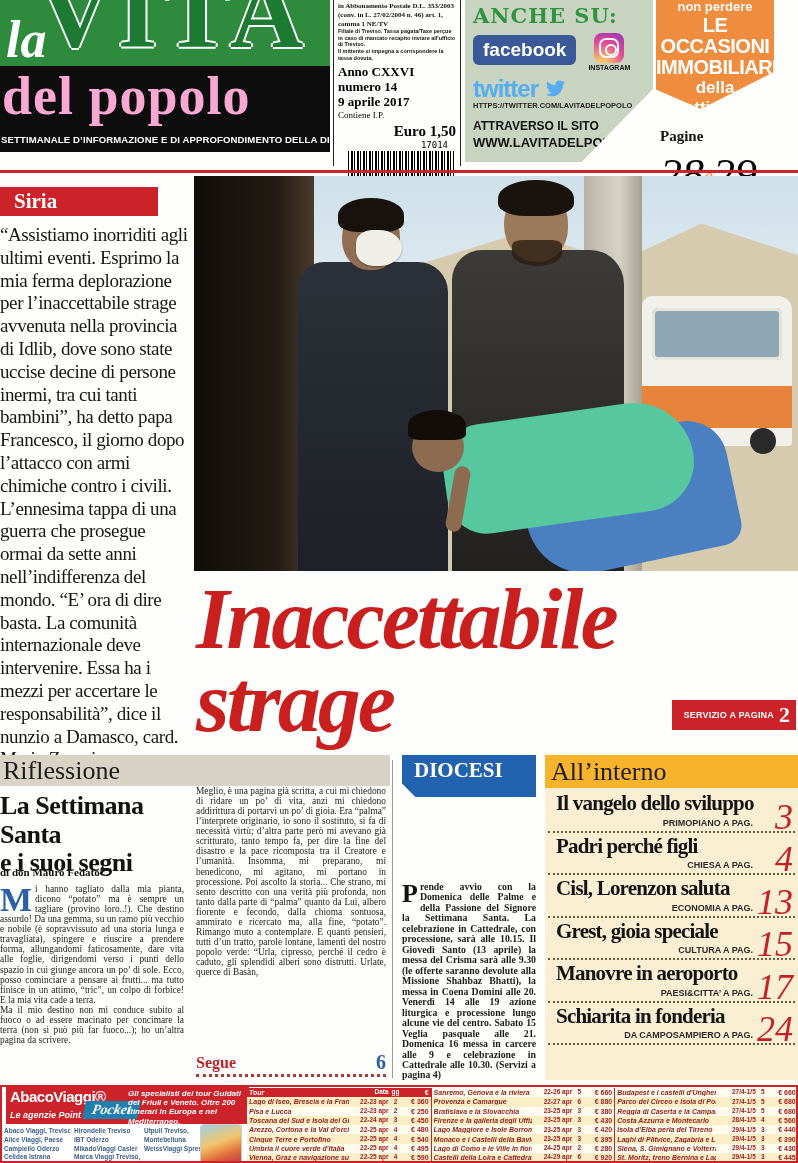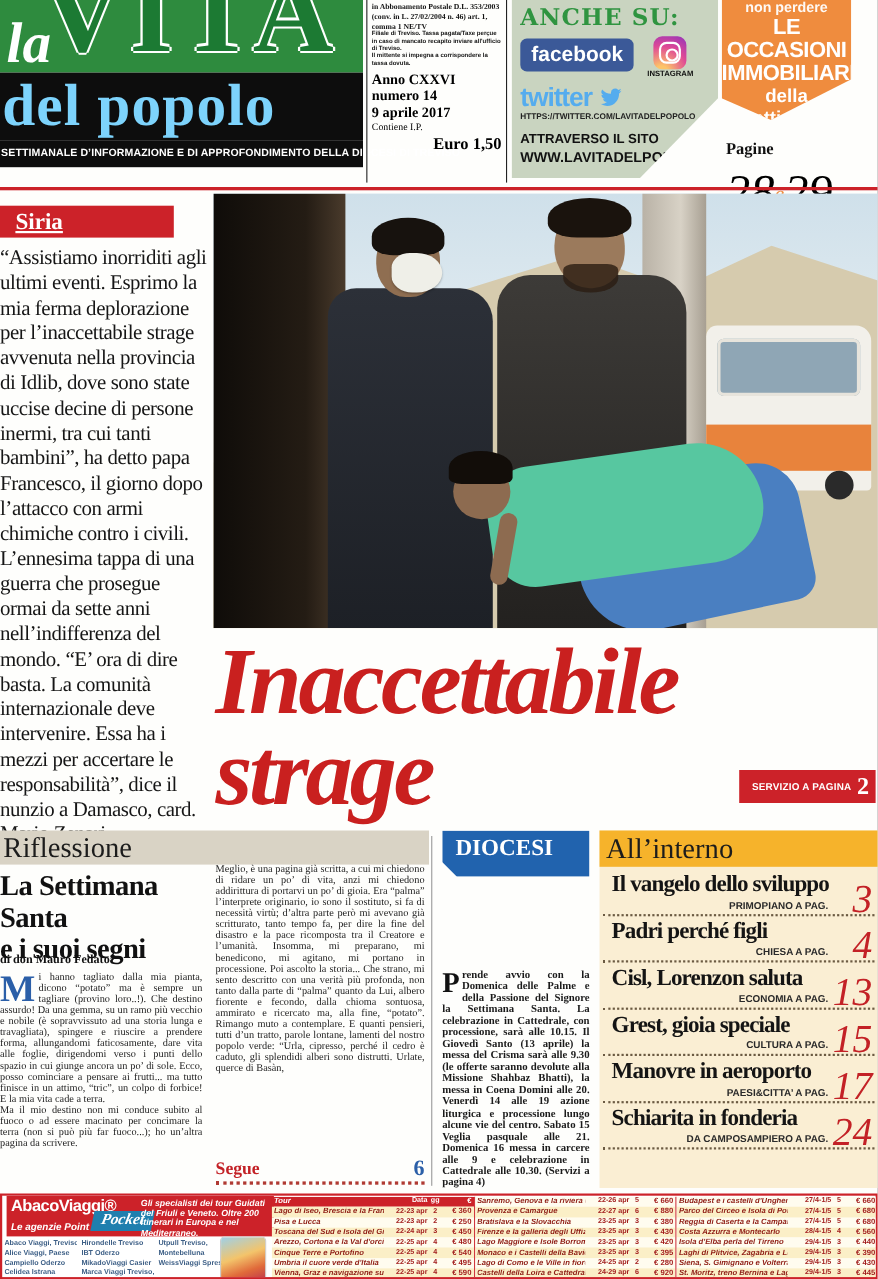--- a/index.html
+++ b/index.html
@@ -6,21 +6,21 @@
   #page{position:relative;width:798px;height:1163px;background:#fefefc;overflow:hidden;
         font-family:"Liberation Serif",serif;-webkit-font-smoothing:antialiased;}
   .abs{position:absolute;}
 
   
   #logo-green{left:0;top:0;width:330px;height:66px;background:#2e8b3e;overflow:hidden;}
   #logo-vita{position:absolute;left:38px;top:-38px;font:bold 102px/1 "Liberation Serif",serif;
     color:#1c7a33;letter-spacing:6px;
     text-shadow:2px 0 #fff,-2px 0 #fff,0 2px #fff,0 -2px #fff;}
   #logo-la{position:absolute;left:6px;top:14px;font:italic bold 52px/1 "Liberation Serif",serif;color:#fff;}
-  #logo-black{left:0;top:66px;width:330px;height:62px;background:#0d0d0d;color:#7dd3fc;overflow:hidden;}
+  #logo-black{left:0;top:66px;width:330px;height:62px;background:#0d0d0d;color:#f9a8d4;overflow:hidden;}
   #logo-dp{font:bold 54px/60px "Liberation Serif",serif;letter-spacing:1px;padding-left:2px;}
   #tagline-bar{left:0;top:128px;width:330px;height:24px;background:#0d0d0d;color:#fff;}
   #tagline{font:bold 9.6px/24px "Liberation Sans",sans-serif;letter-spacing:0.1px;white-space:nowrap;padding-left:1px;}
 
   #info-col{left:333px;top:0;width:128px;height:166px;border-left:1px solid #222;border-right:1px solid #222;
      padding:2px 4px;box-sizing:border-box;}
   .tiny{font:bold 7px/1.25 "Liberation Serif",serif;color:#111;}
   .microtiny{font:bold 5.5px/1.2 "Liberation Sans",sans-serif;color:#111;}
   #anno{font:bold 13px/1.15 "Liberation Serif",serif;margin-top:4px;}
   #issue-date{font:bold 13px/1.15 "Liberation Serif",serif;}
@@ -56,21 +56,21 @@
   #promo-line3{font:bold 17px/1.2 "Liberation Sans",sans-serif;}
   #promo-pages{left:660px;top:128px;width:138px;text-align:left;}
   #pages-label{font:bold 15px "Liberation Serif",serif;color:#111;vertical-align:10px;}
   .page-num{font:italic 44px/0.9 "Liberation Serif",serif;color:#000000;}
   .page-conj{font:italic 20px "Liberation Serif",serif;color:#ef8c3e;vertical-align:6px;}
 
   #top-rule{left:0;top:170px;width:798px;height:3px;background:#cc2229;}
 
   
   #siria-label{left:0;top:187px;width:158px;height:29px;background:#cc2229;color:#fff;
-     font:bold 21px/29px "Liberation Serif",serif;padding-left:14px;box-sizing:border-box;text-decoration:underline;}
+     font:bold 21px/29px "Liberation Serif",serif;padding-left:14px;box-sizing:border-box;}
   #siria-body{left:0;top:224px;width:189px;font:19px/1.2 "Liberation Serif",serif;color:#161616;
      letter-spacing:-0.4px;}
 
   
   #photo{left:194px;top:176px;width:604px;height:395px;overflow:hidden;
      background:linear-gradient(180deg,#cfe0ea 0%,#e4edf2 40%,#dcd3bd 70%,#cfc4a8 100%);}
   #hill{position:absolute;left:0;top:0;width:100%;height:100%;background:#d6cbae;
      clip-path:polygon(0 62%,10% 45%,22% 34%,38% 22%,55% 14%,70% 22%,84% 12%,100% 20%,100% 100%,0 100%);}
   #doorway{position:absolute;left:0;top:0;width:120px;height:100%;
      background:linear-gradient(90deg,#0f0c09 0%,#241c14 70%,#4a3b2c 100%);}
@@ -188,20 +188,25 @@
   <div class="abs" id="info-col">
     <div class="tiny">in Abbonamento Postale D.L. 353/2003</div>
     <div class="tiny">(conv. in L. 27/02/2004 n. 46) art. 1,</div>
     <div class="tiny">comma 1 NE/TV</div>
     <div class="microtiny">Filiale di Treviso. Tassa pagata/Taxe perçue in caso di mancato recapito inviare all'ufficio di Treviso.</div>
     <div class="microtiny">Il mittente si impegna a corrispondere la tassa dovuta.</div>
     <div id="anno">Anno CXXVI numero 14</div>
     <div id="issue-date">9 aprile 2017</div>
     <div id="contiene">Contiene I.P.</div>
     <div id="price">Euro 1,50</div>
+    <div id="barcode-wrap">
+      <div id="barcode-top">17014</div>
+      <div id="barcode"></div>
+      <div id="barcode-bottom">9 772035 336706</div>
+    </div>
   </div>
 
   <div class="abs" id="social-box">
     <div id="anche-su">ANCHE SU:</div>
     <span id="fb-badge">facebook</span>
     <span id="ig-wrap">
       <span style="display:block" id="ig-icon"></span>
       <span style="display:block" id="ig-label">INSTAGRAM</span>
     </span>
     <div id="tw-row">

